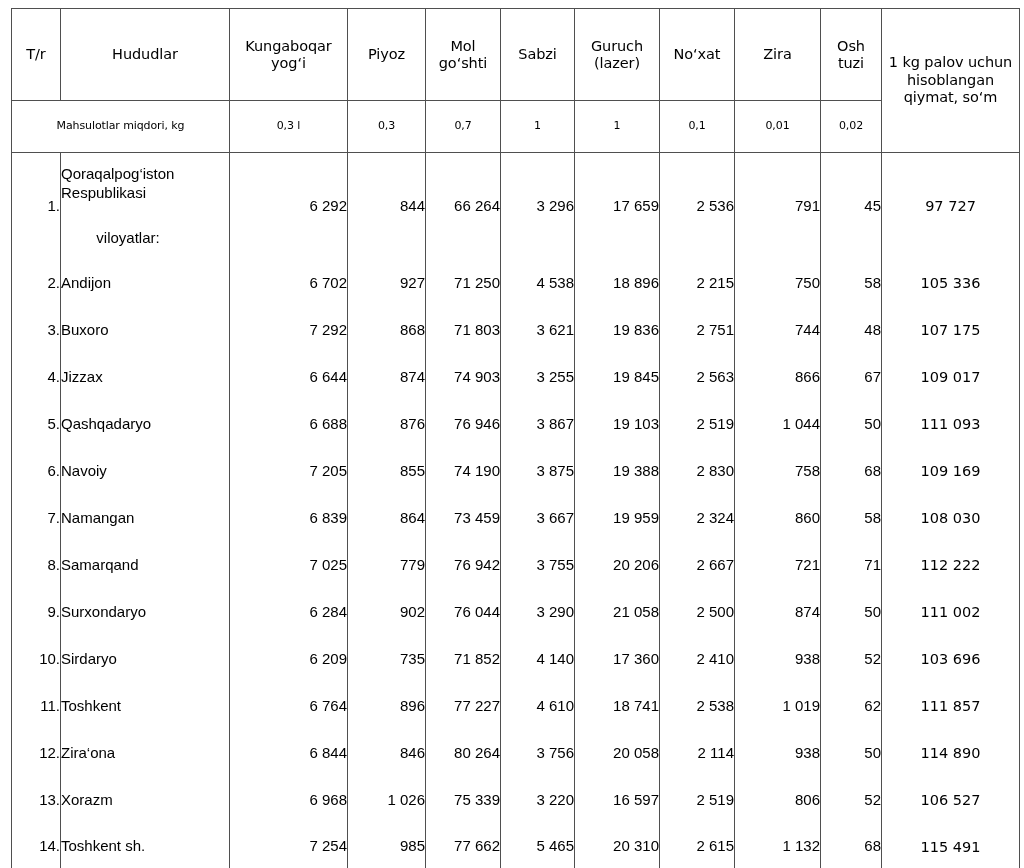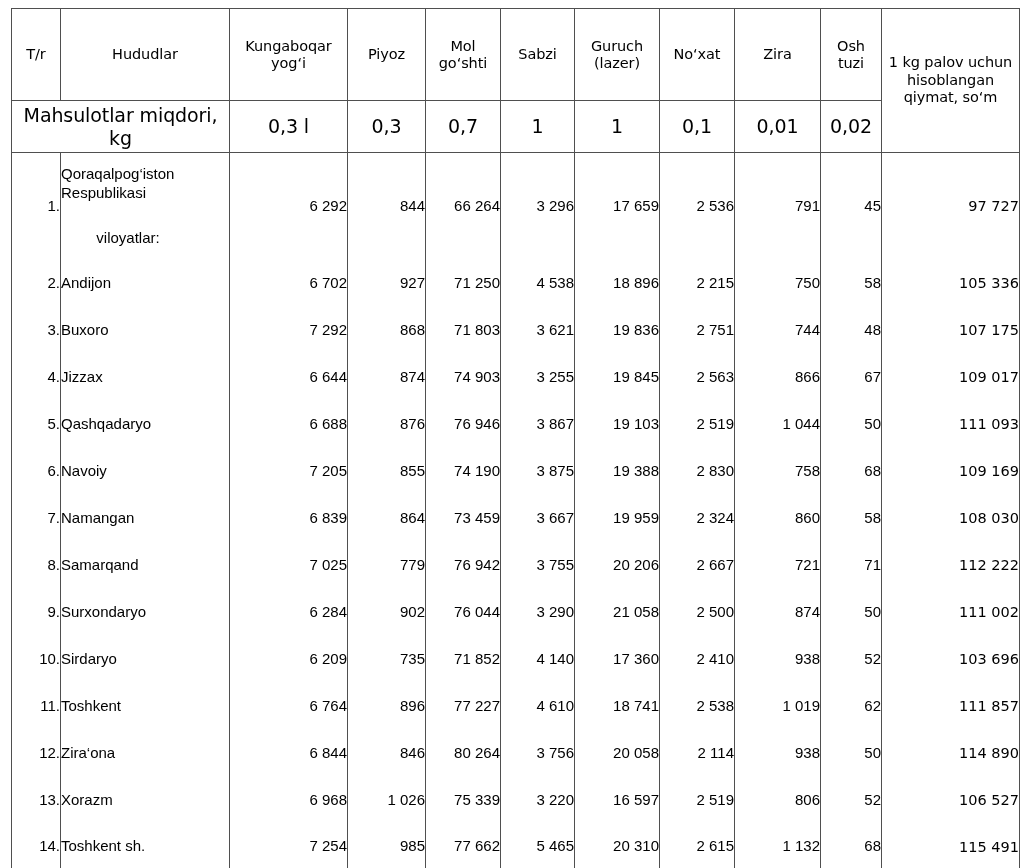--- a/index.html
+++ b/index.html
@@ -63,39 +63,39 @@
     padding: 2px 3px;
   }
   .hcell.last { border-right: none; }
 
   .hcell-tall {
     font-size: 14.5px;
   }
 
   .hcell-qty {
     font-weight: bold;
-    font-size: 19px;
+    font-size: 11px;
     font-family: "DejaVu Sans", sans-serif;
   }
 
   .hcell-value {
     font-size: 14.5px;
     line-height: 1.22;
   }
 
   
   .bcell {
     border-right: 1.3px solid #4f4f4f;
     font-size: 15px;
     font-family: "Liberation Sans", sans-serif;
     line-height: 1.25;
     vertical-align: top;
     padding-top: 9px;
   }
-  .bcell.last { border-right: none; text-align: right; }
+  .bcell.last { border-right: none; }
 
   .c-num {
     text-align: right;
     padding-right: 11px;
     white-space: nowrap;
   }
   .c-region {
     text-align: left;
     padding-left: 11px;
   }

